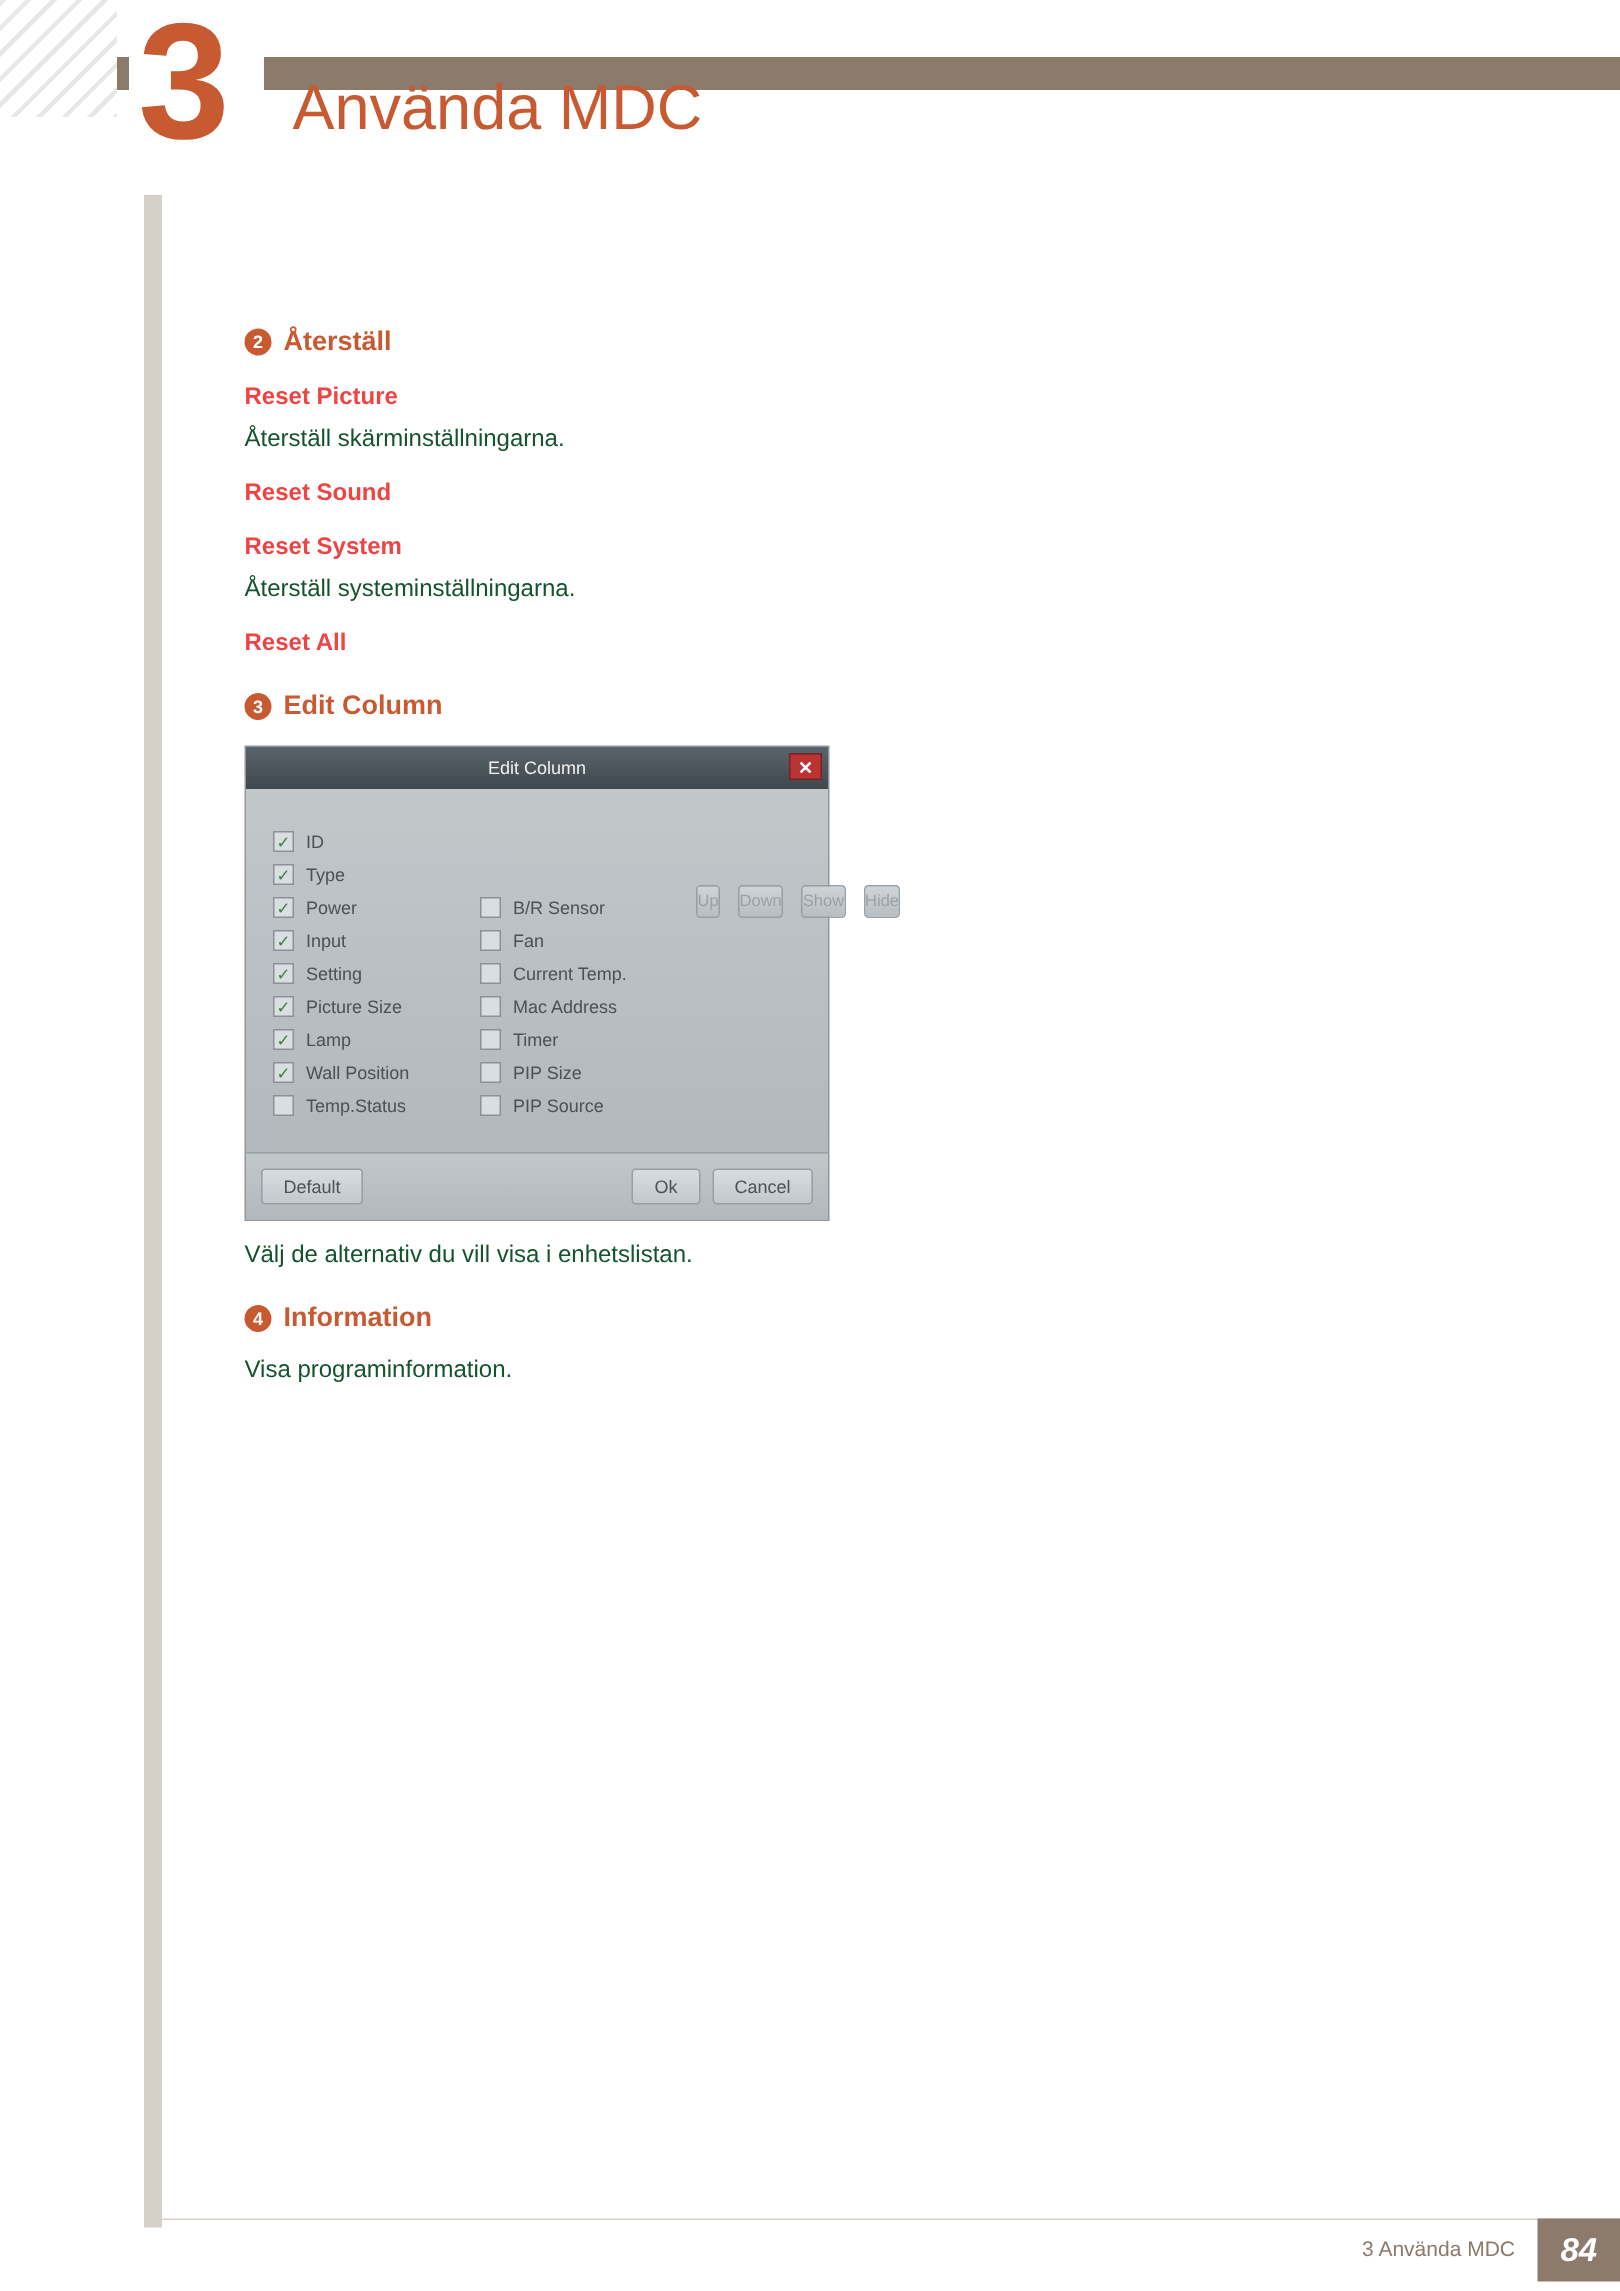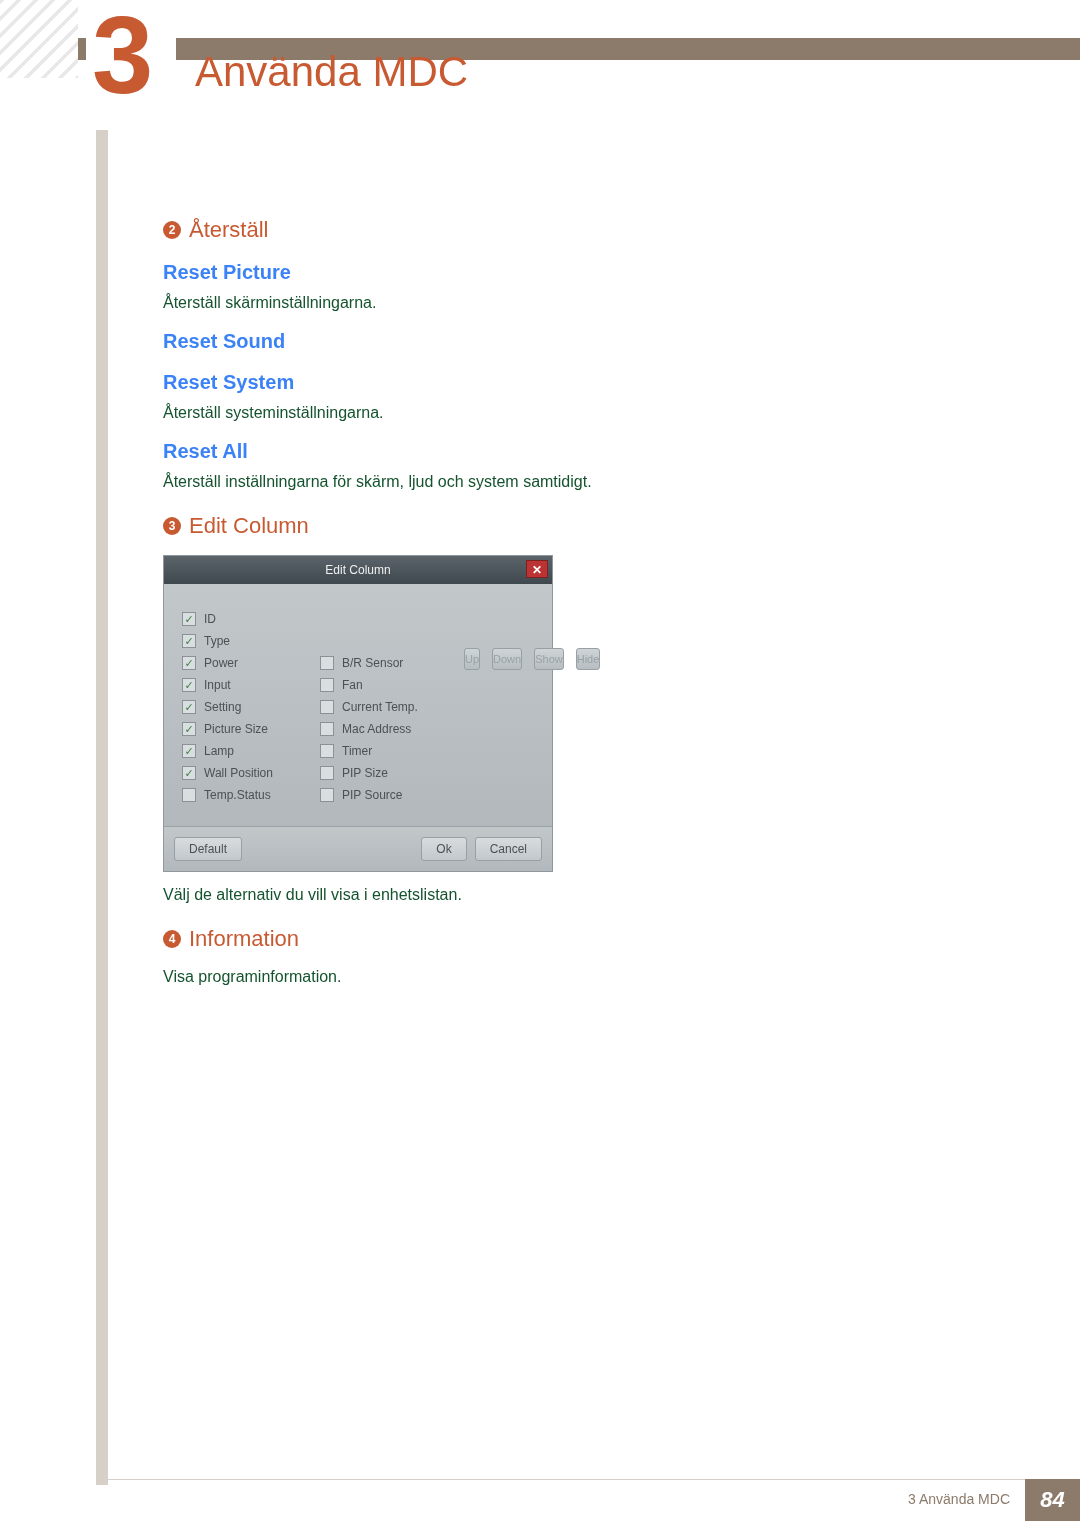--- a/index.html
+++ b/index.html
@@ -67,26 +67,26 @@
     background: #c85a32;
     color: #fff;
     font-size: 12px;
     display: flex;
     align-items: center;
     justify-content: center;
     font-weight: bold;
   }
   .bullet-heading .label {
     color: #c85a32;
-    font-size: 22px;
-    font-weight: normal;
+    font-size: 18px;
+    font-weight: bold;
   }
   .subhead {
-    color: #3b82f6;
-    font-size: 20px;
+    color: #ef4444;
+    font-size: 16px;
     font-weight: bold;
     margin: 18px 0 10px 0;
   }
   .bodytext {
     color: #14532d;
     font-size: 16px;
     margin: 0 0 14px 0;
   }
 
   
@@ -237,21 +237,20 @@
 
   <div class="subhead">Reset Picture</div>
   <div class="bodytext">Återställ skärminställningarna.</div>
 
   <div class="subhead">Reset Sound</div>
 
   <div class="subhead">Reset System</div>
   <div class="bodytext">Återställ systeminställningarna.</div>
 
   <div class="subhead">Reset All</div>
-  <div class="bodytext">Återställ inställningarna för skärm, ljud och system samtidigt.</div>
 
   <div class="bullet-heading">
     <div class="circle">3</div>
     <div class="label">Edit Column</div>
   </div>
 
   <div class="dialog">
     <div class="dlg-title">
       <span>Edit Column</span>
       <div class="dlg-close">✕</div>

